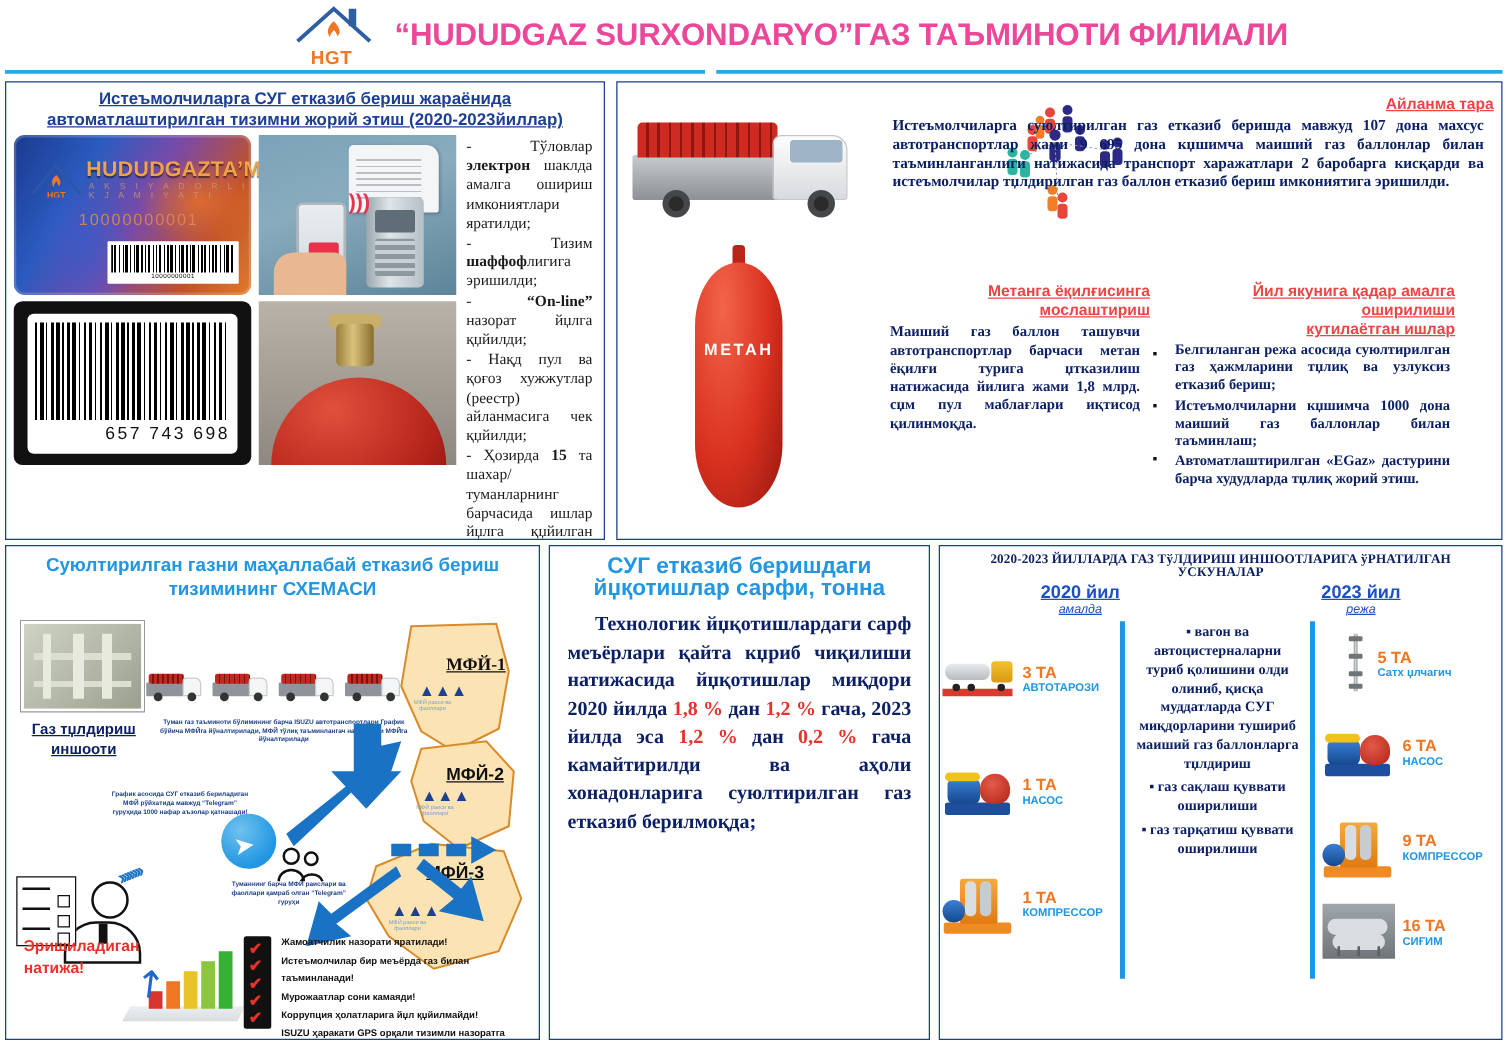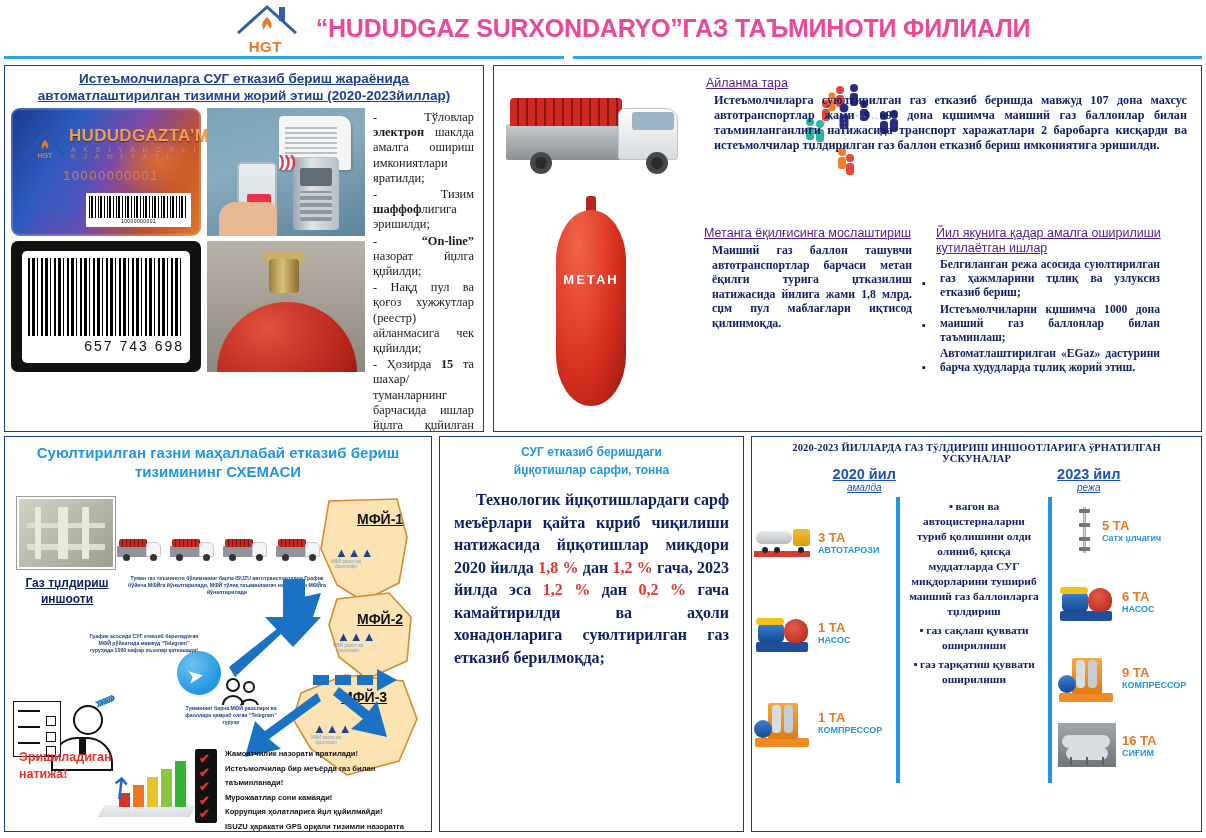--- a/index.html
+++ b/index.html
@@ -174,21 +174,21 @@
   .metan-wrap { position:absolute; left: 40px; top: 130px; width: 112px; height: 222px; }
   .metan-body {
     position:absolute; left: 22px; top: 14px; width: 70px; height: 196px;
     background: radial-gradient(ellipse at 32% 18%, #f2644a, #d9311f 55%, #97170f);
     border-radius: 36px / 52px;
   }
   .metan-neck { position:absolute; left:52px; top:0; width:10px; height:18px; background:#b8261a; border-radius:3px;}
   .metan-label { position:absolute; left:24px; top:76px; width:66px; text-align:center; color:#fff; font-size:13px; font-weight:bold; letter-spacing:2px;}
 
   .blk-title {
-    color:#4c1d95; font-weight:normal; font-size:12.5px; text-align:left;
+    color:#ef4444; font-weight:bold; font-size:12.5px; text-align:right;
     text-decoration: underline; line-height:15px;
   }
   .blk-body {
     font-family: "Liberation Serif", serif; font-weight: bold;
     color:#0b1f66; font-size:12.2px; line-height:15px; text-align: justify;
     padding: 2px 8px 0 8px;
   }
   .p2a { position:absolute; left: 0; top: 10px; width: 100%; padding: 0 6px; }
   .p2b { position:absolute; left: 0; top: 160px; width: 224px; padding: 0 4px; }
   .p2c { position:absolute; left: 232px; top: 160px; width: 236px; padding: 0 4px; }
@@ -251,21 +251,21 @@
   .bc-floor { position:absolute; left:0; bottom:0; width:92px; height:12px; background:linear-gradient(180deg,#eceff1,#d8dde0); transform: skewX(-28deg);}
   .bc-arrow { position:absolute; left:6px; bottom:12px; color:#2266cc; font-size:30px; transform: rotate(-38deg);}
 
   .check-col { position:absolute; left: 190px; top: 266px; width: 22px; height: 74px; background:#111; border-radius:2px;}
   .chk { position:absolute; left:4px; color:#e8312a; font-size:13px; font-weight:bold;}
   .bullets-list { position:absolute; left: 220px; top: 264px; width: 200px; }
   .bullets-list div { font-size: 7.6px; font-weight:bold; color:#111; line-height: 14.6px; }
 
   
   .p4 { width: 305px; }
-  .p4-title { text-align:center; color:#2196e3; font-weight:bold; font-size:12px; line-height:18px; padding:6px 22px 4px 22px;}
+  .p4-title { text-align:center; color:#2196e3; font-weight:bold; font-size:18px; line-height:18px; padding:6px 22px 4px 22px;}
   .p4-body {
     font-family:"Liberation Serif", serif; font-weight:bold; color:#0b1f66;
     font-size:16px; line-height:22.5px; text-align: justify; padding: 6px 14px 0 14px;
     text-indent: 22px;
   }
   .p4-body .red { color:#e8312a; }
 
   
   .p5 { flex:1; }
   .p5-title {
@@ -528,21 +528,21 @@
         <div class="mt-w" style="left:6px"></div>
           <div class="mt-w" style="right:6px"></div>
       </div>
 
       <div class="note" style="left:122px; top:92px; width:200px;">Туман газ таъминоти бўлимининг барча ISUZU автотранспортлари График бўйича МФЙга йўналтирилади, МФЙ тўлиқ таъминлангач навбатдаги МФЙга йўналтирилади</div>
 
       <div>
         <svg style="position:absolute; left:306px; top:14px;" width="108" height="108" viewBox="0 0 108 108">
           <path d="M18 4 L86 2 L96 40 L88 86 L52 104 L26 88 L10 52 Z" fill="#fbe3b3" stroke="#d98a2b" stroke-width="1.6"></path>
         </svg>
-        <div class="mfi-lbl" style="left:352px; top:28px;">МФЙ-1</div>
+        <div class="mfi-lbl" style="left:352px; top:42px;font-family:Liberation Serif, serif;">МФЙ-1</div>
         <div class="mfi-people" style="left:330px; top:62px;">▲▲▲</div>
         <div class="mfi-cap" style="left:320px; top:76px; width:42px;">МФЙ раиси ва фаоллари</div>
       </div>
 
       <div>
         <svg style="position:absolute; left:318px; top:108px;" width="96" height="92" viewBox="0 0 96 92">
           <path d="M14 8 L66 2 L88 26 L84 70 L44 88 L16 66 L6 34 Z" fill="#fbe3b3" stroke="#d98a2b" stroke-width="1.6"></path>
         </svg>
         <div class="mfi-lbl" style="left:352px; top:128px;">МФЙ-2</div>
         <div class="mfi-people" style="left:332px; top:146px;">▲▲▲</div>

